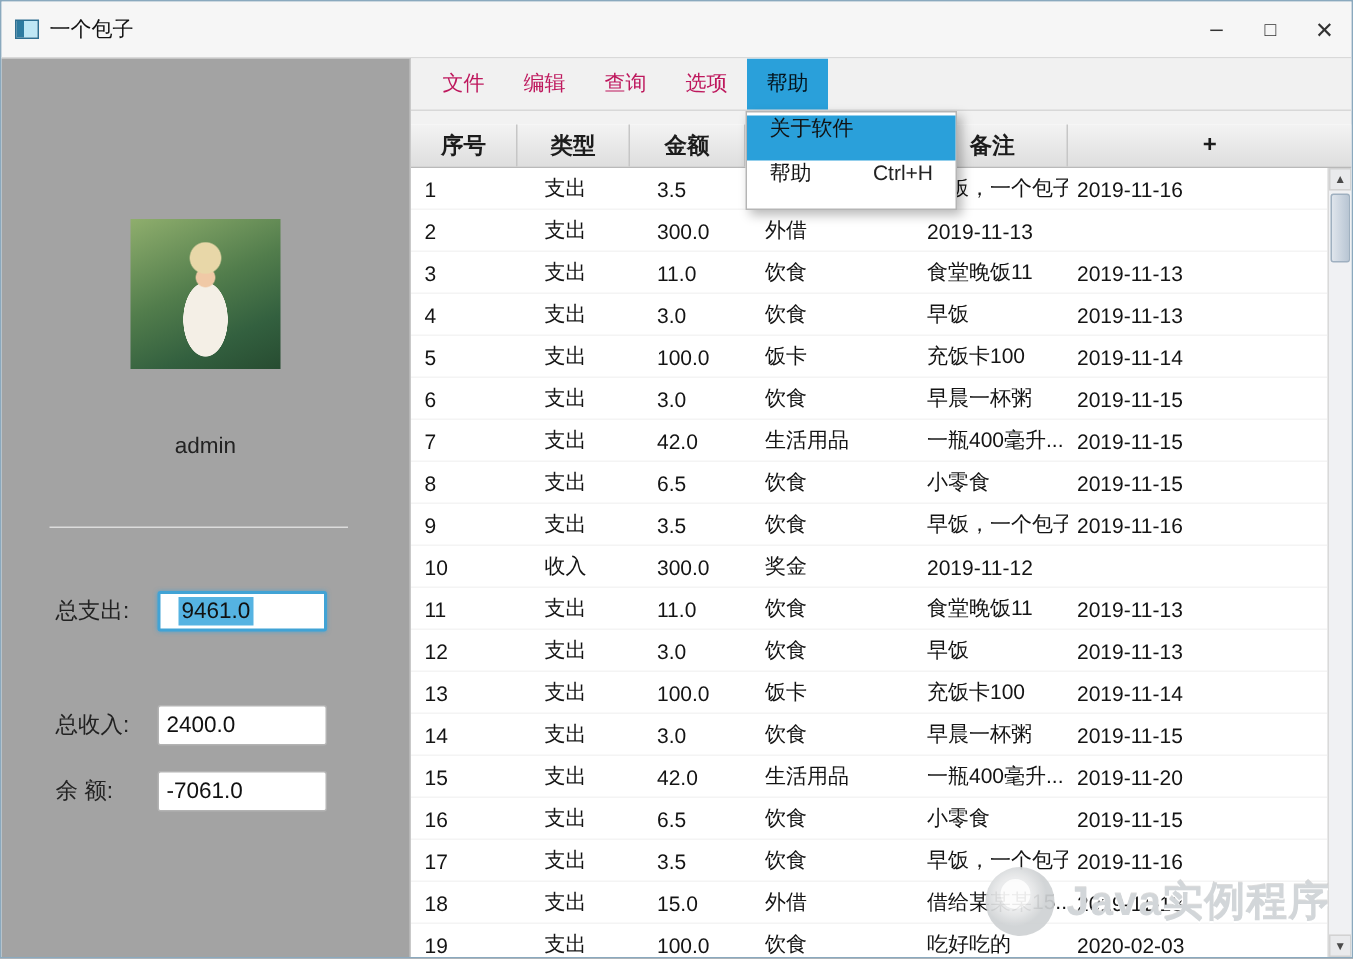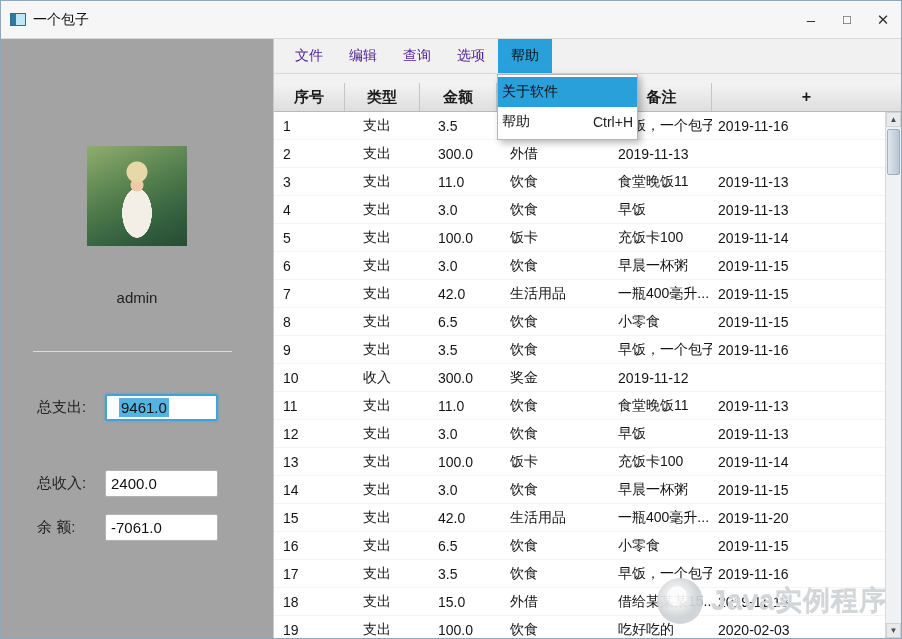--- a/index.html
+++ b/index.html
@@ -49,21 +49,21 @@
   }
   .field.focused .finput { border: 2px solid #41a3d5; box-shadow: 0 0 3px rgba(65,163,213,.7); padding: 0 12px; }
   .field.focused .finput .val { background: #55b3e2; padding: 1px 2px; }
   
   .content { flex: 1; position: relative; background: #f2f2f2; overflow: hidden; }
   .menubar {
     position: absolute; top: 0; left: 0; right: 0; height: 35px;
     background: #f1f1f1; border-bottom: 1px solid #d8d8d8;
     display: flex; align-items: stretch; padding-left: 8px;
   }
-  .menu-item { padding: 0 13px; display: flex; align-items: center; font-size: 14px; color: #4c1d95; }
+  .menu-item { padding: 0 13px; display: flex; align-items: center; font-size: 14px; color: #be185d; }
   .menu-item.active { background: #2aa0da; color: #03131c; }
   
   .table-area { position: absolute; top: 44px; left: 0; right: 0; bottom: 0; background: #fff; }
   .thead {
     position: absolute; top: 0; left: 0; right: 0; height: 29px; display: flex;
     background: linear-gradient(#f3f3f3, #dedede); border-bottom: 1px solid #b9b9b9;
   }
   .th { display: flex; align-items: center; justify-content: center; font-size: 15px; font-weight: bold; color: #1c1c1c; border-right: 1px solid #c6c6c6; }
   .c0 { width: 71px; } .c1 { width: 75px; } .c2 { width: 77px; }
   .c3 { width: 115px; } .c4 { width: 100px; } .c5 { width: 168px; }
@@ -78,21 +78,21 @@
   .vscroll { position: absolute; top: 29px; right: 0; bottom: 0; width: 16px; background: #f0f1f3; border-left: 1px solid #d9d9d9; }
   .sc-btn { position: absolute; left: 0; right: 0; height: 15px; background: #e9eaec; border: 1px solid #d2d2d2; color: #4a4a4a; font-size: 8px; display: flex; align-items: center; justify-content: center; }
   .sc-up { top: 0; } .sc-down { bottom: 0; }
   .sc-thumb { position: absolute; top: 17px; left: 1px; width: 13px; height: 46px; background: linear-gradient(90deg, #dfe5ec, #b9c6d4); border: 1px solid #9fb0c0; border-radius: 2px; }
   
   .dropdown {
     position: absolute; top: 35px; left: 223px; width: 141px;
     background: #fff; border: 1px solid #b5b5b5; box-shadow: 3px 3px 7px rgba(0,0,0,.28);
     z-index: 20; padding: 2px 0;
   }
-  .dd-item { height: 30px; display: flex; align-items: center; padding: 0 4px; font-size: 14px; color: #111; }
+  .dd-item { height: 30px; display: flex; align-items: flex-start; padding: 0 15px; font-size: 14px; color: #111; }
   .dd-item .sc { margin-left: auto; color: #222; }
   .dd-item.highlight { background: #2aa0da; }
   
   .watermark { position: absolute; right: 14px; bottom: 14px; display: flex; align-items: center; z-index: 15; pointer-events: none; }
   .wm-logo { width: 46px; height: 46px; border-radius: 50%; background: radial-gradient(circle at 42% 40%, #e9eaeb 0 30%, #cfd2d4 55% 100%); position: relative; opacity: .92; margin-right: 8px; }
   .wm-logo::after { content: ""; position: absolute; left: 10px; top: 8px; width: 20px; height: 20px; border-radius: 50%; background: #fff; opacity: .85; }
   .wm-text { font-size: 27px; font-weight: bold; color: #d2d6d9; letter-spacing: 1px; text-shadow: 0 1px 0 #fff, 0 -1px 0 rgba(140,140,140,.3); }
 </style>
 </head>
 <body>

